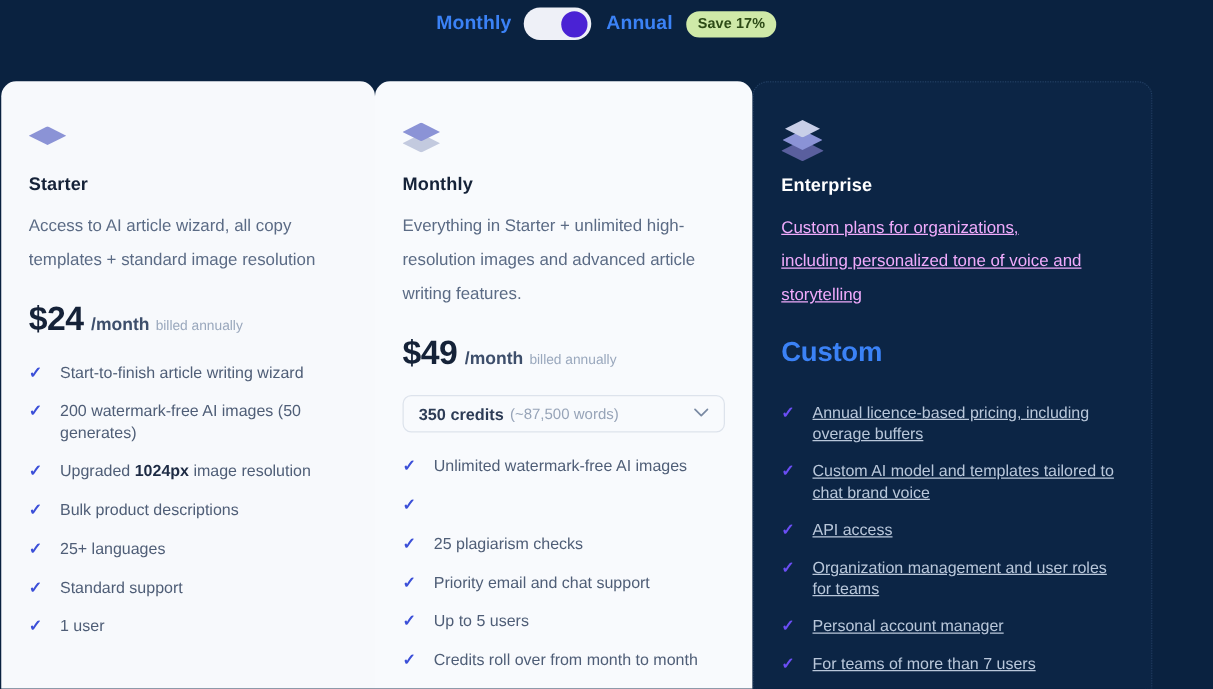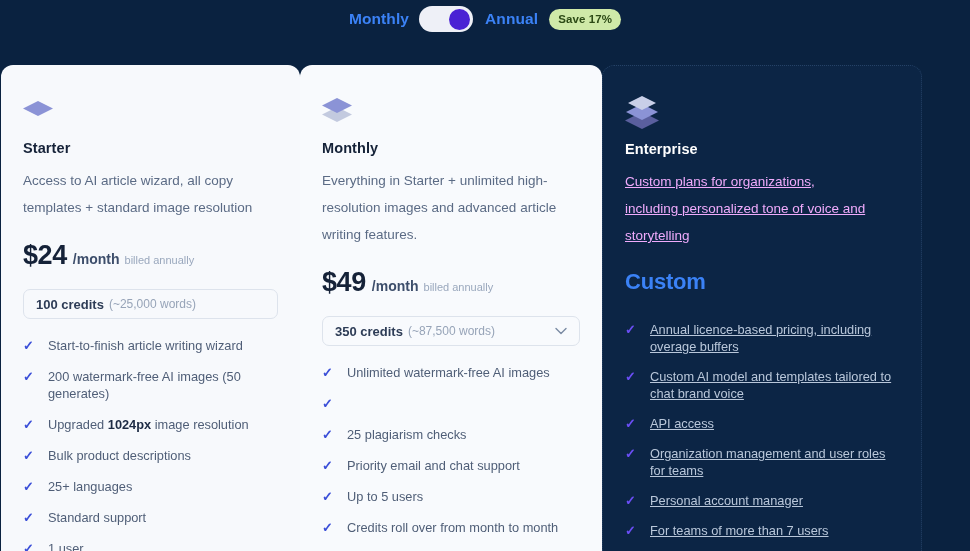--- a/index.html
+++ b/index.html
@@ -220,24 +220,20 @@
     </div>
     <div class="plan-name">Starter</div>
     <div class="plan-desc">Access to AI article wizard, all copy templates + standard image resolution</div>
 
     <div class="price-row">
       <span class="price-amount">$24</span>
       <span class="price-month">/month</span>
       <span class="price-billed">billed annually</span>
     </div>
 
-    <div class="credits">
-      <span class="credits-main">100 credits</span>
-      <span class="credits-sub">(~25,000 words)</span>
-    </div>
 
     <ul class="features">
         <li class="feature">
           <span class="check">✓</span>
           <span class="feature-text">Start-to-finish article writing wizard</span>
         </li>
         <li class="feature">
           <span class="check">✓</span>
           <span class="feature-text">200 watermark-free AI images (50 generates)</span>
         </li>

